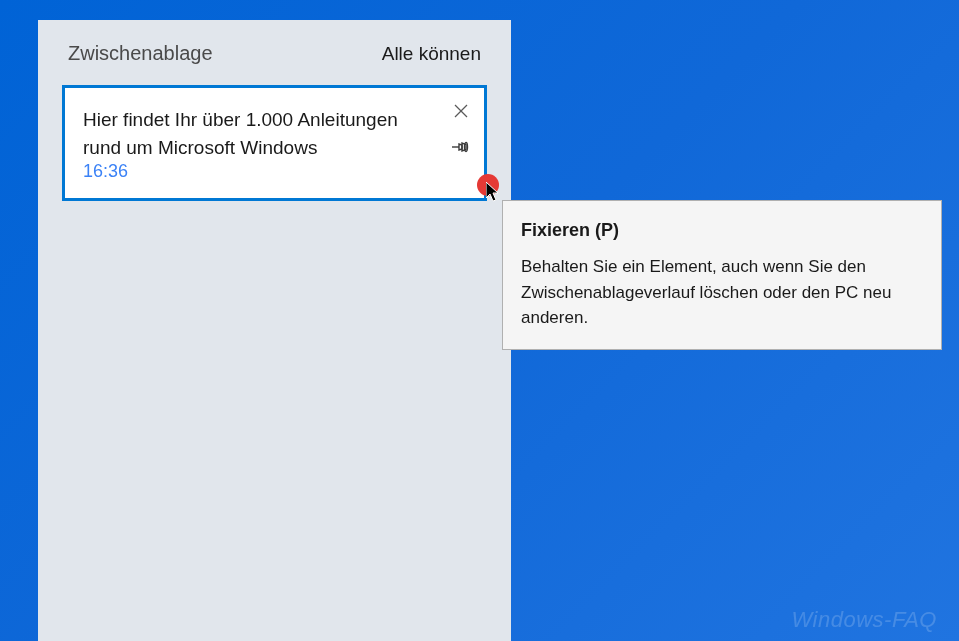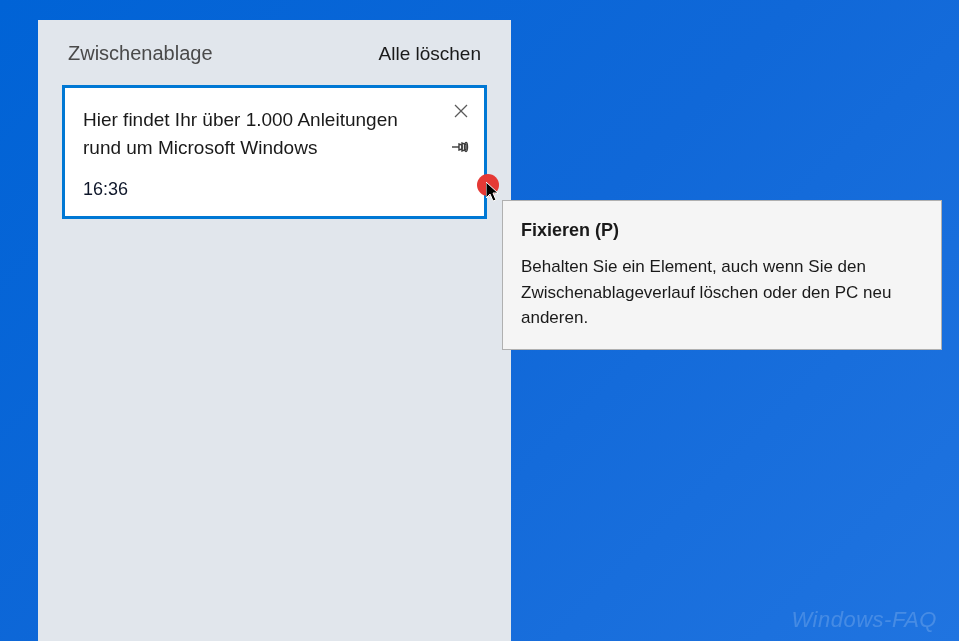--- a/index.html
+++ b/index.html
@@ -51,22 +51,21 @@
       position: relative;
     }
     .item-text {
       font-size: 19px;
       color: #1a1a1a;
       line-height: 1.45;
       max-width: 320px;
     }
     .item-time {
       font-size: 18px;
-      color: #0f172a;
-      margin-top: 18px;
+      color: #3b82f6;
     }
     .item-actions {
       position: absolute;
       top: 14px;
       right: 14px;
       display: flex;
       flex-direction: column;
       gap: 18px;
       align-items: center;
     }
@@ -138,21 +137,21 @@
       font-weight: 400;
       letter-spacing: 0.5px;
     }
   </style>
 </head>
 <body>
 
 <div class="clipboard-panel">
   <div class="panel-header">
     <span class="panel-title">Zwischenablage</span>
-    <button class="clear-all">Alle löschen</button>
+    <button class="clear-all">Alle können</button>
   </div>
   <div class="panel-body">
     <div class="clipboard-item">
       <div class="item-text">Hier findet Ihr über 1.000 Anleitungen rund um Microsoft Windows</div>
       <div class="item-time">16:36</div>
       <div class="item-actions">
         <button class="icon-btn">
           <svg width="14" height="14" viewBox="0 0 14 14">
             <line x1="1" y1="1" x2="13" y2="13" stroke="#5a5a5a" stroke-width="1.2"></line>
             <line x1="13" y1="1" x2="1" y2="13" stroke="#5a5a5a" stroke-width="1.2"></line>

